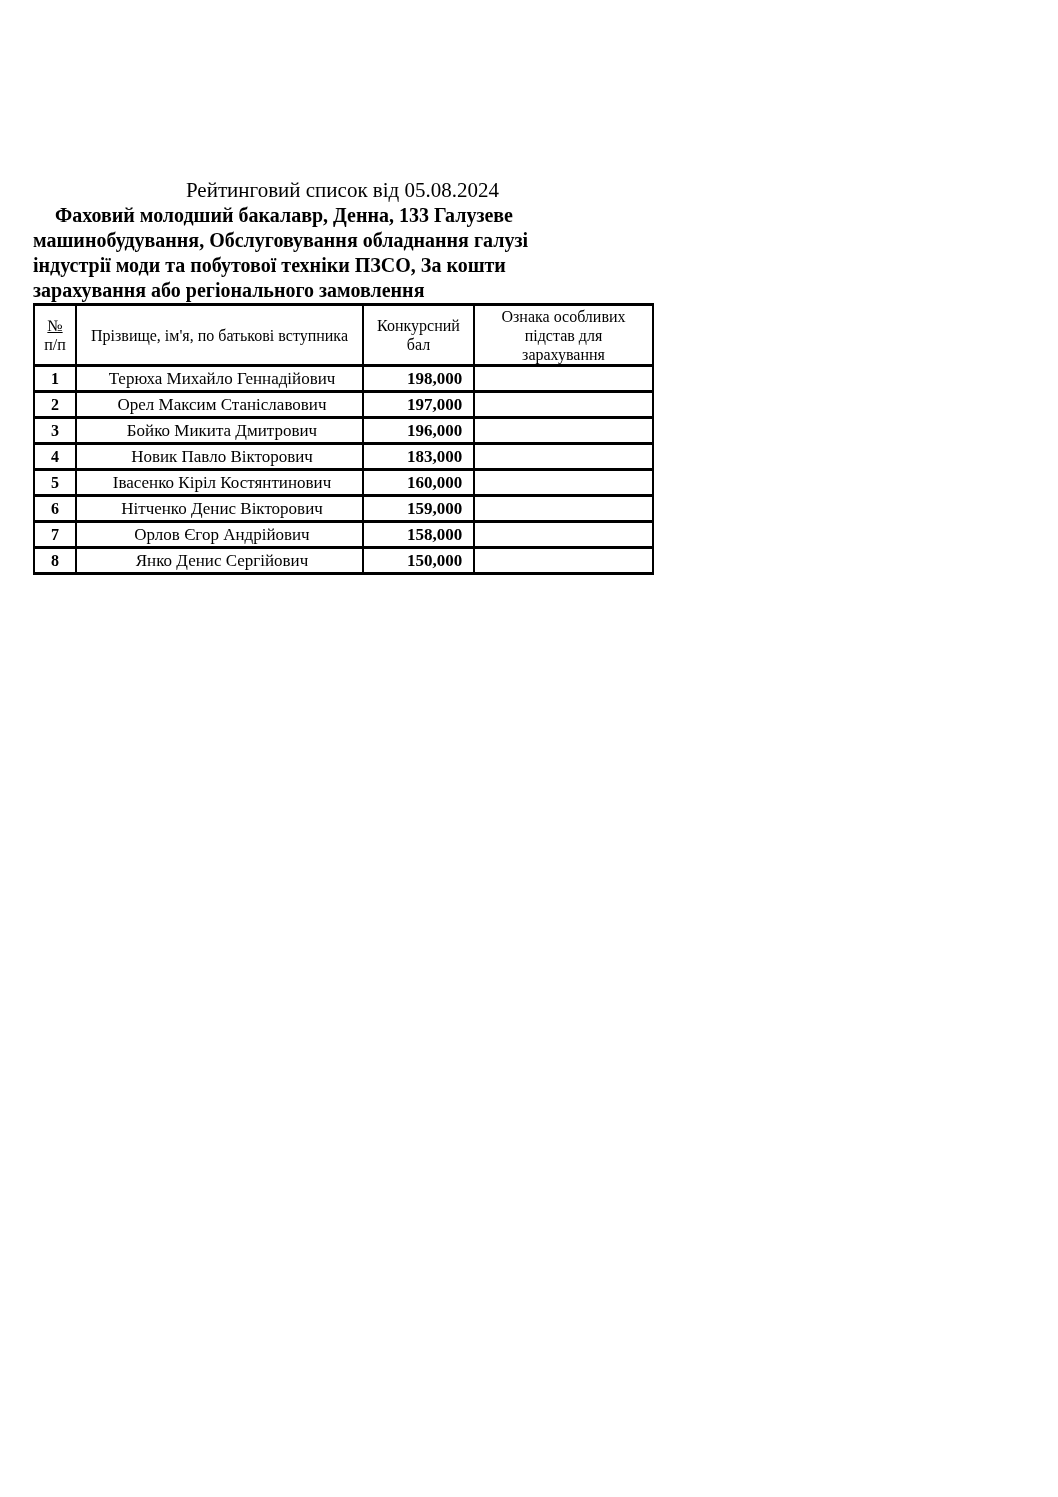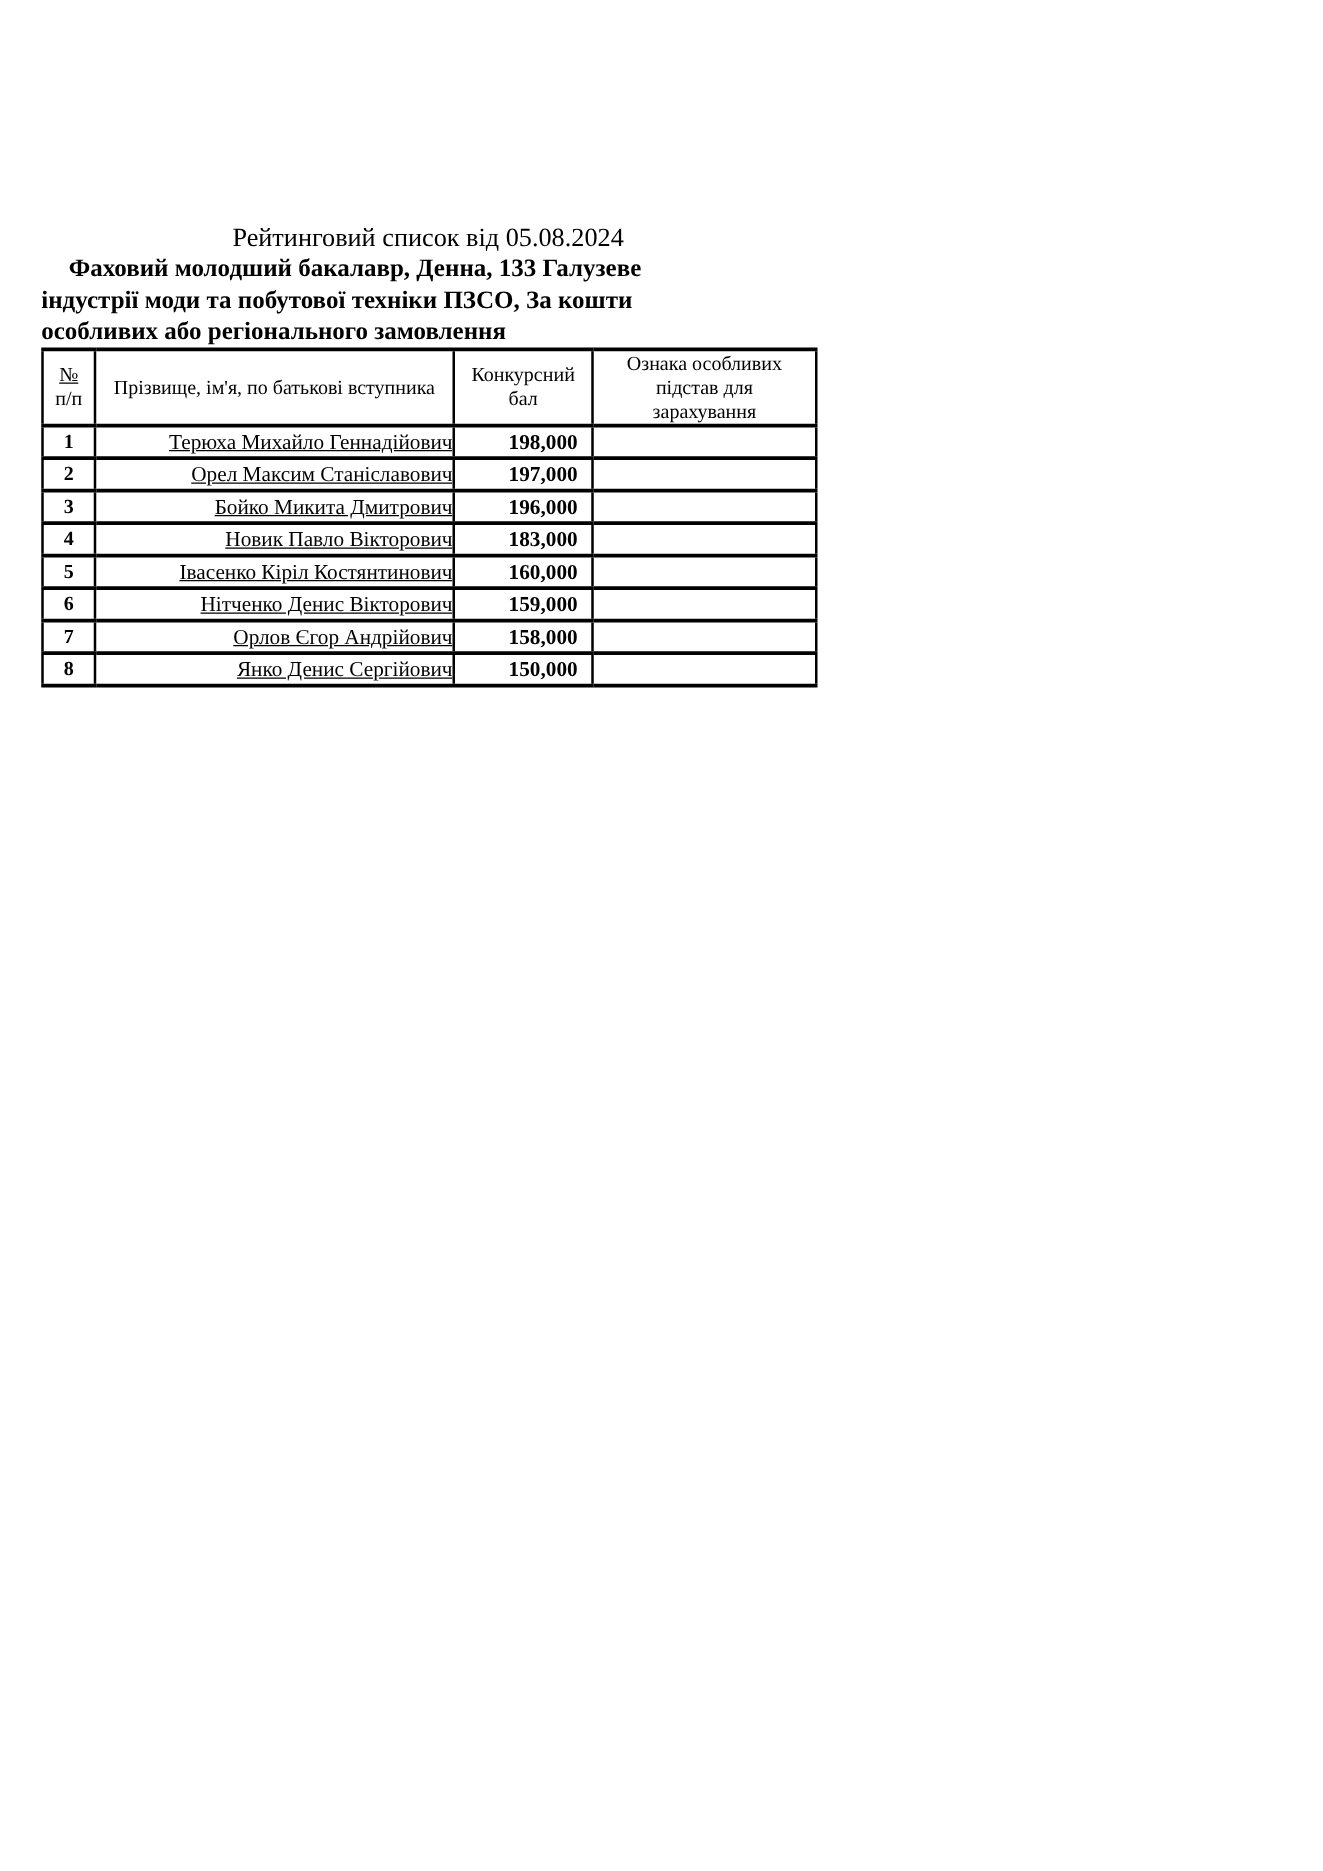--- a/index.html
+++ b/index.html
@@ -69,45 +69,45 @@
   .rating-table td {
     height: 23px;
     font-size: 17px;
   }
   .rating-table td.cell-num {
     text-align: center;
     font-weight: bold;
     font-size: 16px;
   }
   .rating-table td.cell-name {
-    text-align: right;
+    text-align: center;
     padding-left: 5px;
     white-space: nowrap;
-    text-decoration: underline;
   }
   .rating-table td.cell-score {
     text-align: center;
     font-weight: bold;
     padding-left: 32px;
   }
   .num-underline {
     text-decoration: underline;
   }
 </style>
 </head>
 <body>
 
 <div class="content">
 
   <div class="doc-title">Рейтинговий список від 05.08.2024</div>
 
   <div class="doc-subtitle">
     <div class="line-first">Фаховий молодший бакалавр, Денна, 133 Галузеве</div>
+    <div>машинобудування, Обслуговування обладнання галузі</div>
     <div>індустрії моди та побутової техніки ПЗСО, За кошти</div>
-    <div>особливих або регіонального замовлення</div>
+    <div>зарахування або регіонального замовлення</div>
   </div>
 
   <table class="rating-table">
     <colgroup>
       <col style="width:42px">
       <col style="width:287px">
       <col style="width:111px">
       <col style="width:179px">
     </colgroup>
     <thead>

